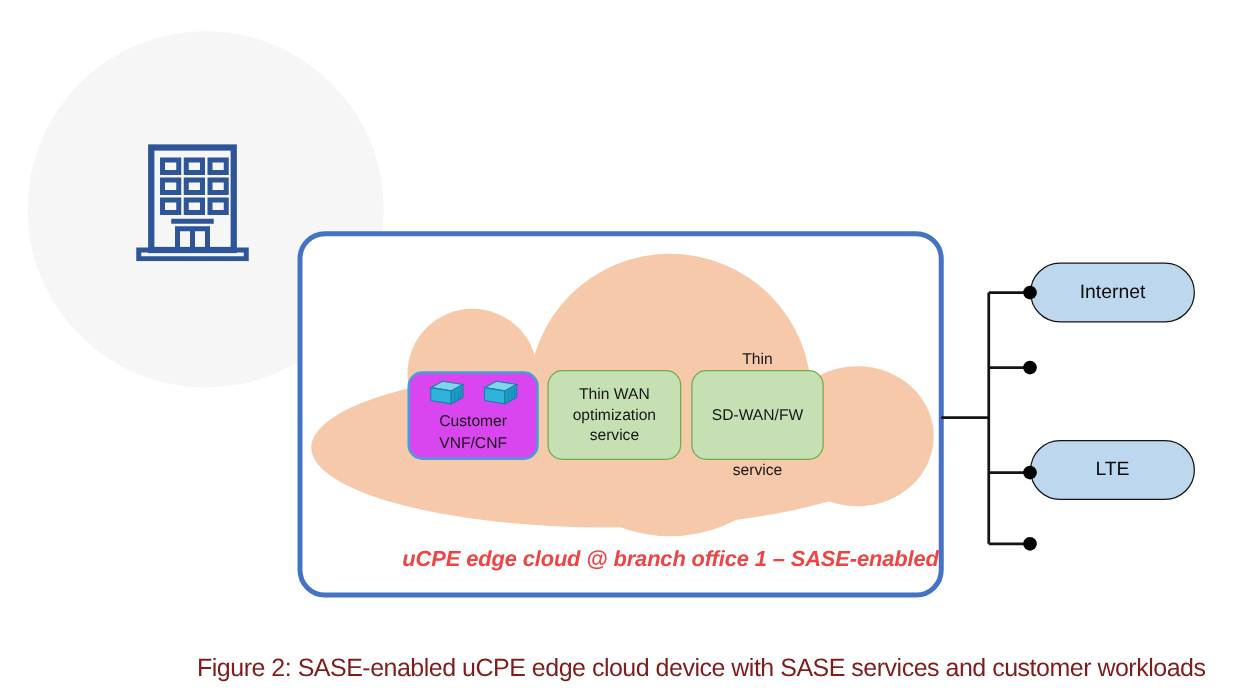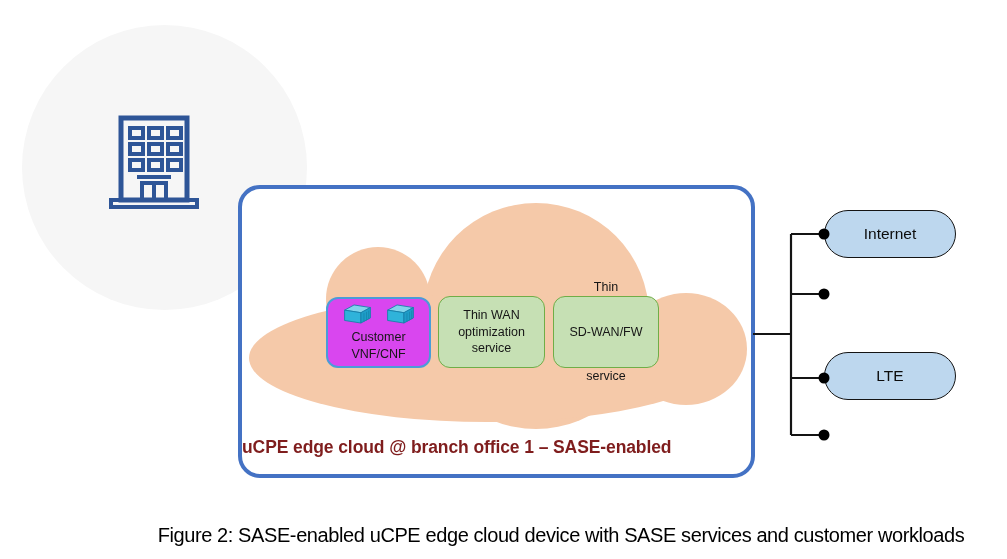--- a/index.html
+++ b/index.html
@@ -30,36 +30,36 @@
   .ucpe-box{position:absolute;left:238px;top:185px;width:517px;height:293px;background:#fff;
     border:4px solid var(--diagram-blue);border-radius:22px;z-index:2;}
   .cloud-svg{position:absolute;left:0;top:0;width:509px;height:285px;}
   .service-box{position:absolute;border-radius:12px;display:flex;flex-direction:column;
     align-items:center;justify-content:center;text-align:center;font-size:12.5px;line-height:1.35;color:#161616;z-index:2;}
   .service-box.customer{left:84px;top:108px;width:105px;height:71px;background:#d946ef;border:2px solid var(--vnf-box-border);}
   .service-box.green1{left:196px;top:107px;width:107px;height:72px;background:var(--service-green);border:1.5px solid var(--service-green-border);}
   .service-box.green2{left:311px;top:107px;width:106px;height:72px;background:var(--service-green);border:1.5px solid var(--service-green-border);gap:28px;}
   .cube-row{display:flex;gap:12px;margin-bottom:3px;}
   .cube-row svg{width:31px;height:24px;}
-  .ucpe-caption{position:absolute;left:0;bottom:16px;width:100%;text-align:left;
-    font-weight:bold;font-size:17.5px;color:#7f1d1d;letter-spacing:-0.1px;z-index:2;}
+  .ucpe-caption{position:absolute;left:0;bottom:16px;width:100%;text-align:right;
+    font-weight:bold;font-size:17.5px;color:#ef4444;letter-spacing:-0.1px;z-index:2;font-style:italic;}
 
   
   .connector-svg{position:absolute;left:750px;top:225px;width:90px;height:222px;z-index:4;}
   .pill{position:absolute;left:824px;width:132px;height:48px;background:var(--pill-blue);
     border:1.6px solid var(--line-black);border-radius:24px;display:flex;align-items:center;justify-content:center;
     font-size:15.5px;color:#0c0c0c;z-index:3;}
   .pill.p0{top:210px;}
   .pill.p1{top:270px;}
   .pill.p2{top:342px;margin-top:10px;}
   .pill.p3{top:411px;}
 
   
   .figure-caption{position:absolute;left:115px;top:524px;width:892px;text-align:center;
-    font-size:20px;letter-spacing:-0.4px;color:#000000;}
+    font-size:20px;letter-spacing:-0.4px;color:#7f1d1d;}
 </style>
 </head>
 <body>
 
 <div class="canvas">
 
   <div class="branch-circle"></div>
 
   <svg class="building-icon" viewBox="0 0 92 96" fill="none" stroke="#2E5597">
     <rect x="13" y="5" width="66" height="82" stroke-width="5"></rect>

